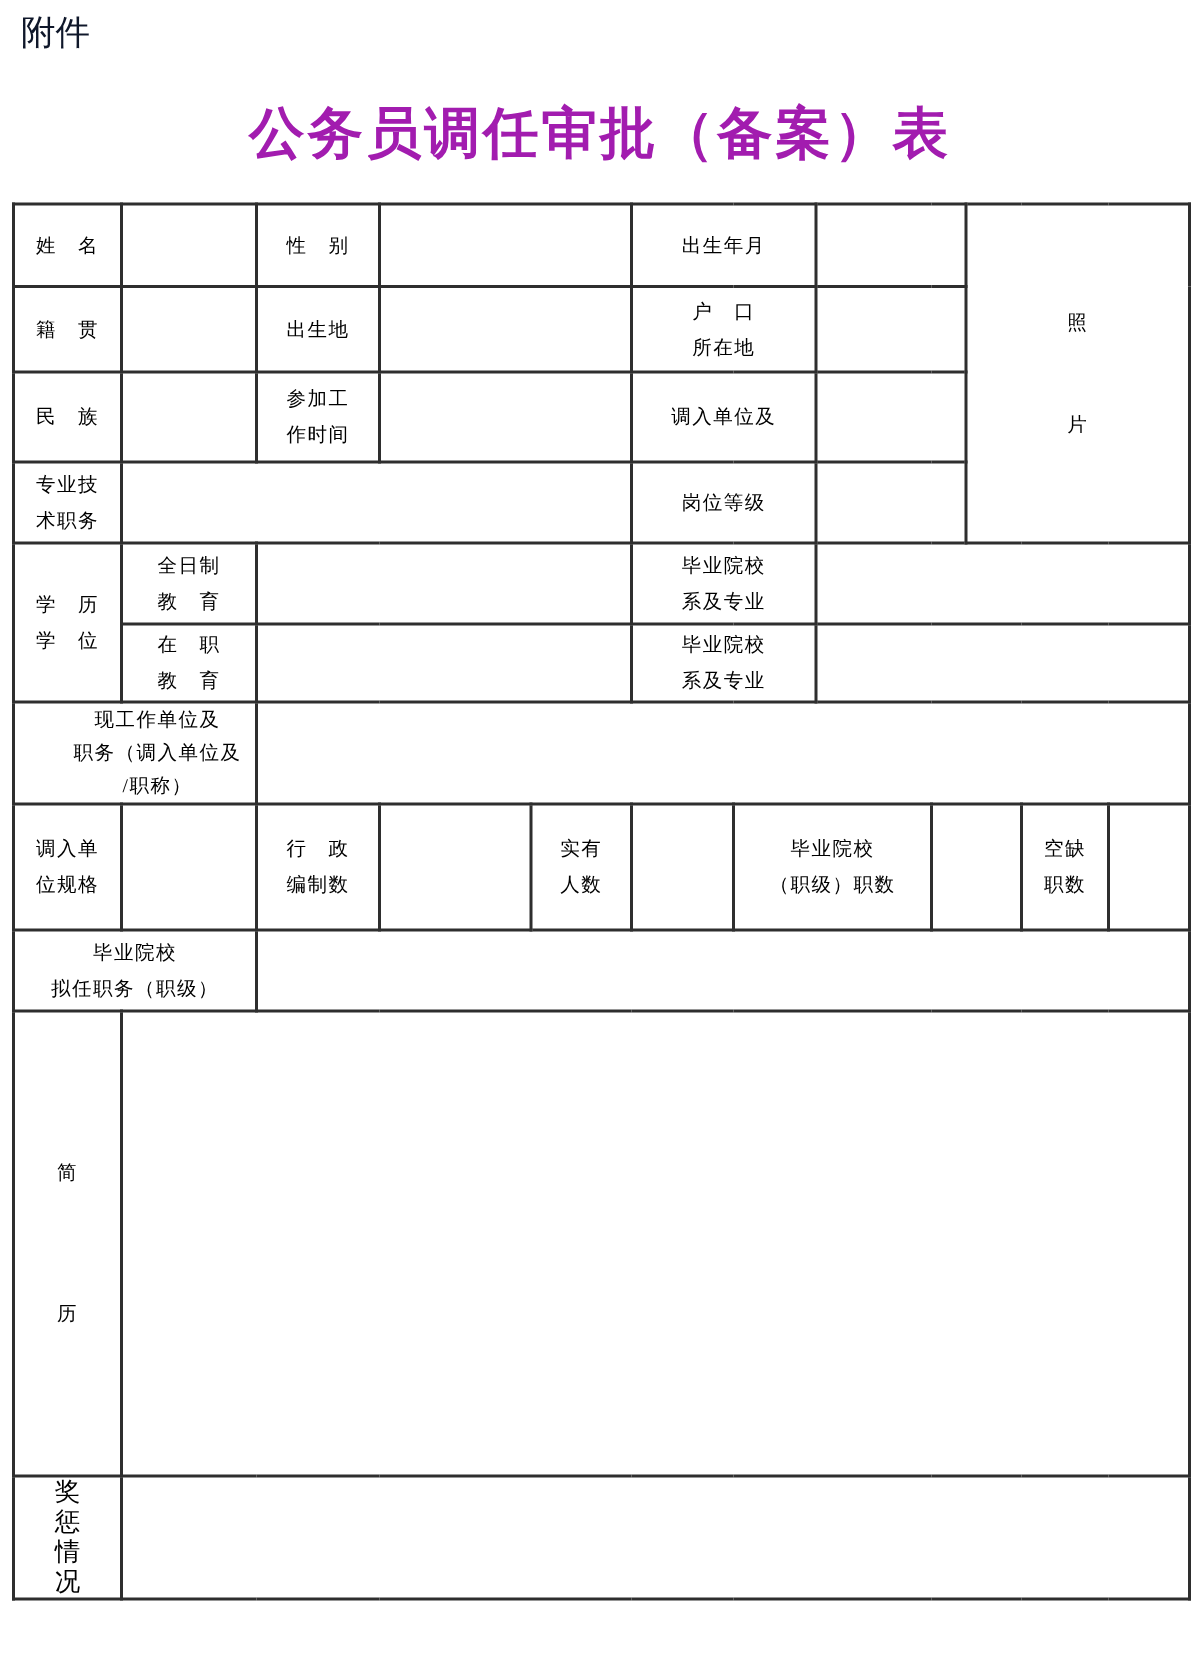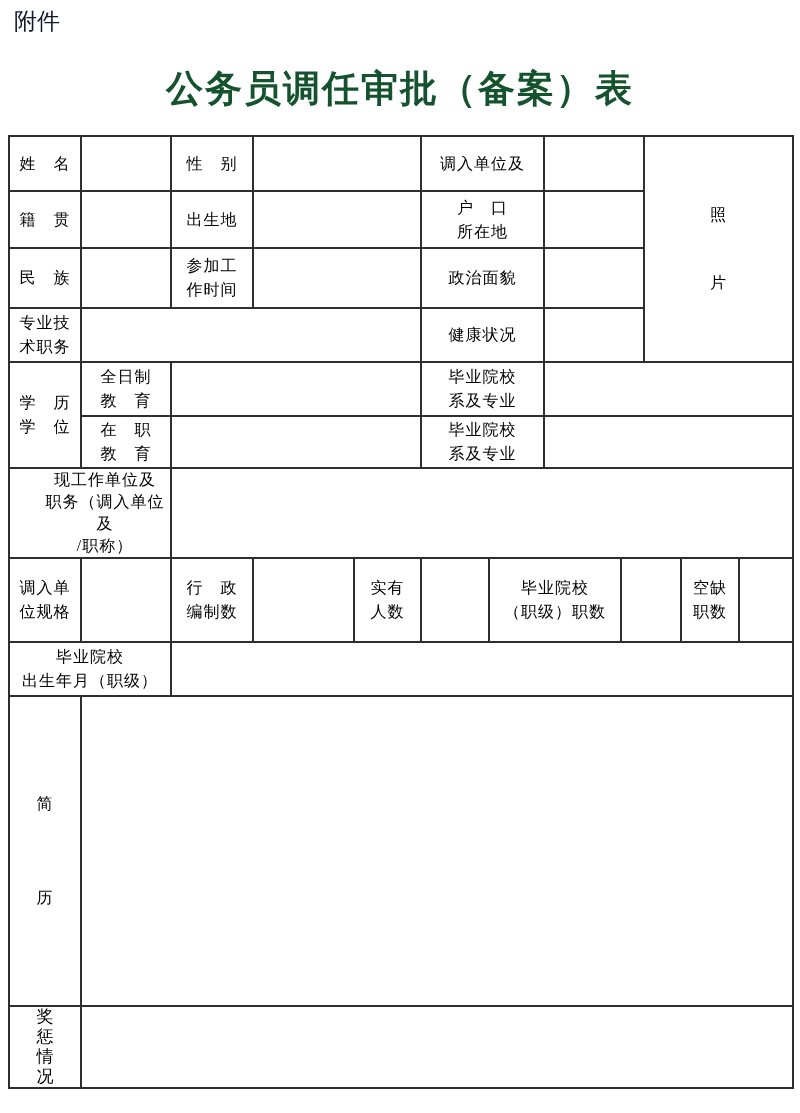--- a/index.html
+++ b/index.html
@@ -12,35 +12,35 @@
   }
   .page { position: relative; width: 800px; height: 1113px; overflow: hidden; }
 
   .attachment {
     position: absolute; left: 14px; top: 8px;
     font-size: 23px; line-height: 28px; color: #0f172a;
   }
   .title {
     position: absolute; left: 0; top: 64px; width: 800px;
     margin: 0; text-align: center;
-    font-size: 37px; font-weight: bold; letter-spacing: 2px; color: #14532d;
+    font-size: 37px; font-weight: bold; letter-spacing: 2px; color: #a21caf;
   }
 
   table.form {
     position: absolute; left: 8px; top: 135px;
     width: 784px;
     border-collapse: collapse;
     table-layout: fixed;
   }
   td {
     border: 2px solid #2e2e2e;
     padding: 0 2px;
     text-align: center;
     vertical-align: middle;
-    font-size: 16px;
+    font-size: 13px;
     line-height: 24px;
     color: #000;
     overflow: hidden;
     letter-spacing: 1px;
   }
   tr.r1  td { height: 55px; }
   tr.r2  td { height: 57px; }
   tr.r3  td { height: 60px; }
   tr.r4  td { height: 54px; }
   tr.r5  td { height: 54px; }
@@ -85,21 +85,21 @@
         <col style="width:58px">
         <col style="width:54px">
     </colgroup>
 
     <tbody>
         <tr class="r1">
       <td><span>姓　名</span></td>
       <td></td>
       <td><span>性　别</span></td>
       <td colspan="2"></td>
-      <td colspan="2"><span>调入单位及</span></td>
+      <td colspan="2"><span>出生年月</span></td>
       <td colspan="2"></td>
       <td colspan="3" rowspan="4" class="vstack-cell photo-cell">
         <div class="vstack">
           <span>照</span>
           <span>片</span>
         </div>
       </td>
     </tr>
 
     <tr class="r2">
@@ -115,31 +115,31 @@
     </tr>
 
     <tr class="r3">
       <td><span>民　族</span></td>
       <td></td>
       <td>
         <span class="ln">参加工</span>
         <span class="ln">作时间</span>
       </td>
       <td colspan="2"></td>
-      <td colspan="2"><span>政治面貌</span></td>
+      <td colspan="2"><span>调入单位及</span></td>
       <td colspan="2"></td>
     </tr>
 
     <tr class="r4">
       <td>
         <span class="ln">专业技</span>
         <span class="ln">术职务</span>
       </td>
       <td colspan="4"></td>
-      <td colspan="2"><span>健康状况</span></td>
+      <td colspan="2"><span>岗位等级</span></td>
       <td colspan="2"></td>
     </tr>
 
     <tr class="r5">
       <td rowspan="2">
         <span class="ln">学　历</span>
         <span class="ln">学　位</span>
       </td>
       <td>
         <span class="ln">全日制</span>
@@ -199,21 +199,21 @@
       <td>
         <span class="ln">空缺</span>
         <span class="ln">职数</span>
       </td>
       <td></td>
     </tr>
 
     <tr class="r9">
       <td colspan="2">
         <span class="ln">毕业院校</span>
-        <span class="ln">出生年月（职级）</span>
+        <span class="ln">拟任职务（职级）</span>
       </td>
       <td colspan="10"></td>
     </tr>
 
     <tr class="r10">
       <td class="vstack-cell resume-cell">
         <div class="vstack">
           <span>简</span>
           <span>历</span>
         </div>

